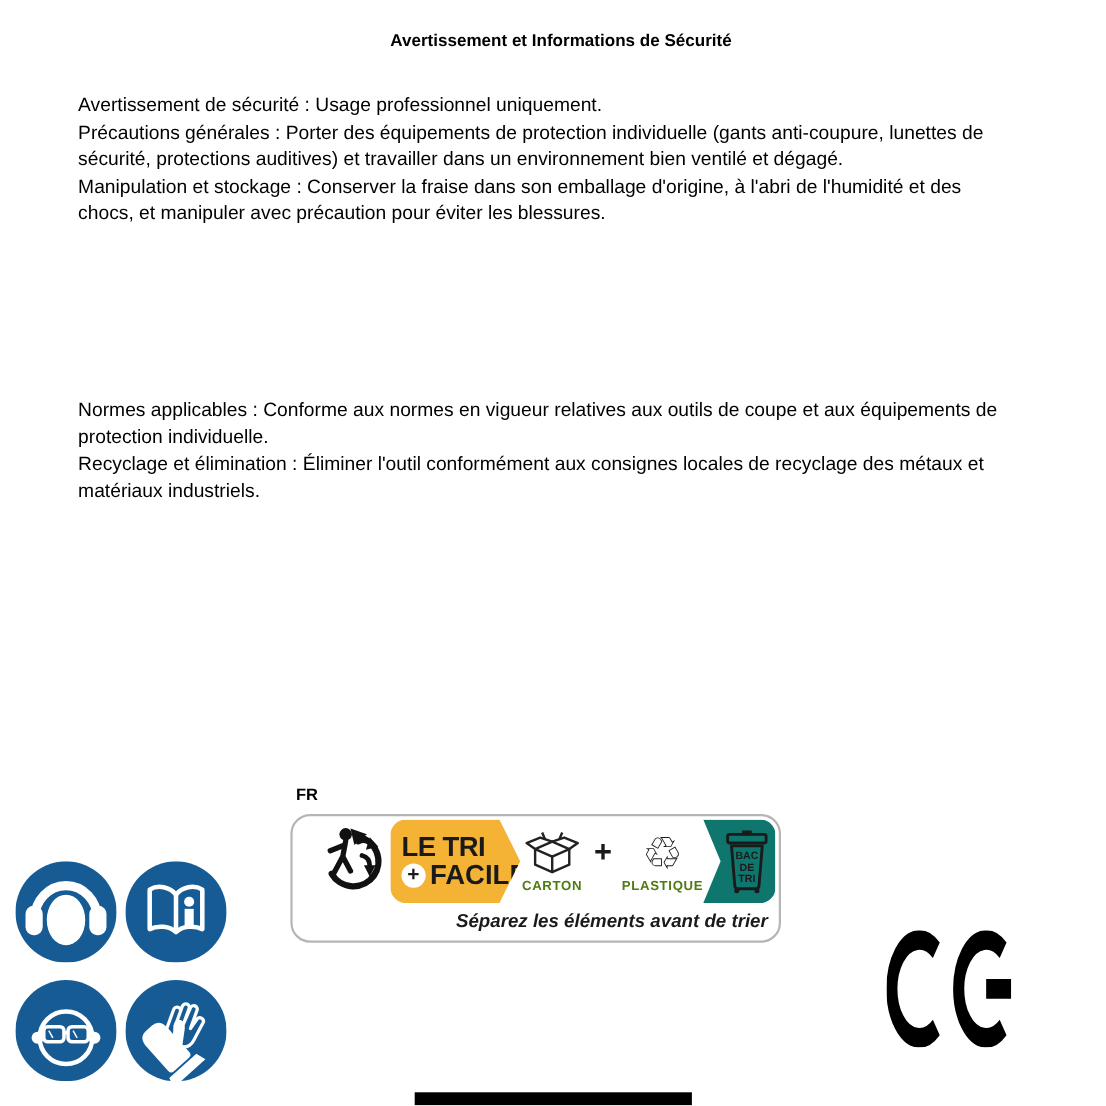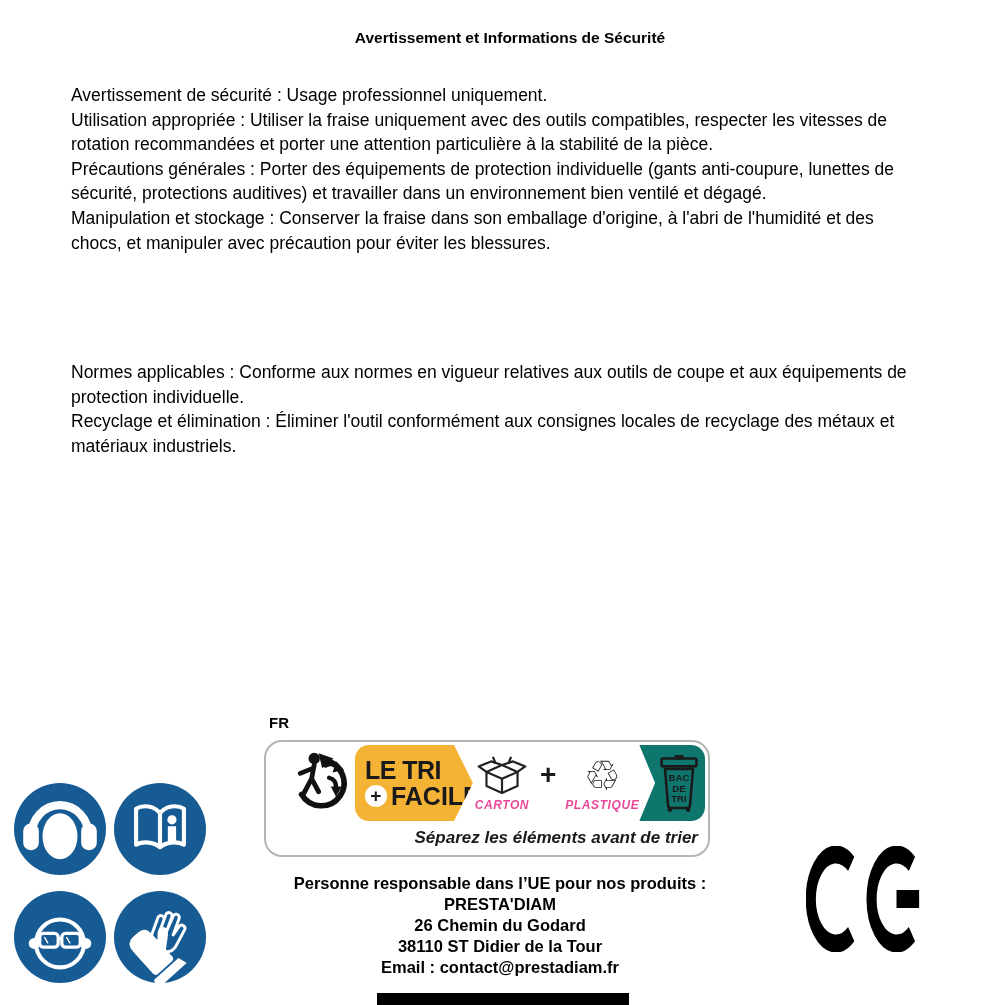--- a/index.html
+++ b/index.html
@@ -44,21 +44,21 @@
   }
   .tri-line1 { font-size:25px; font-weight:800; letter-spacing:-0.5px; line-height:1.05; color:#1a1a1a; }
   .tri-line2 { display:flex; align-items:center; gap:4px; font-size:25px; font-weight:800; line-height:1.05; color:#1a1a1a; }
   .plus-circle {
     width:22px; height:22px; background:#fff; border-radius:50%;
     display:flex; align-items:center; justify-content:center;
     font-size:19px; font-weight:800; flex:0 0 auto; color:#1a1a1a;
   }
   .tri-mats { flex:1; display:flex; align-items:center; justify-content:center; gap:9px; }
   .mat { display:flex; flex-direction:column; align-items:center; }
-  .mat-label { font-size:12px; font-weight:700; letter-spacing:0.6px; margin-top:1px; color:#ec4899;font-style:italic; }
+  .mat-label { font-size:12px; font-weight:700; letter-spacing:0.6px; margin-top:1px; color:#4d7c0f; }
   .mat-plus { font-size:28px; font-weight:700; margin-bottom:16px; color:#1a1a1a; }
   .recycle-glyph { font-family:"DejaVu Sans", sans-serif; font-size:41px; line-height:42px; color:#1a1a1a; }
   .tri-pennant {
     width:74px; background:#0f766e;
     clip-path:polygon(0 0, 100% 0, 100% 100%, 0 100%, 24% 50%);
     border-radius:0 14px 14px 0;
     display:flex; align-items:center; justify-content:center;
     padding-left:13px; box-sizing:border-box;
   }
   .tri-row2 {
@@ -83,21 +83,20 @@
 </style>
 </head>
 <body>
 
 <div class="page">
 
   <div class="title">Avertissement et Informations de Sécurité</div>
 
   <div class="textblock tb1">
     <p>Avertissement de sécurité : Usage professionnel uniquement.</p>
-    <p>Utilisation appropriée : Utiliser la fraise uniquement avec des outils compatibles, respecter les vitesses de rotation recommandées et porter une attention particulière à la stabilité de la pièce.</p>
     <p>Précautions générales : Porter des équipements de protection individuelle (gants anti-coupure, lunettes de sécurité, protections auditives) et travailler dans un environnement bien ventilé et dégagé.</p>
     <p>Manipulation et stockage : Conserver la fraise dans son emballage d'origine, à l'abri de l'humidité et des chocs, et manipuler avec précaution pour éviter les blessures.</p>
   </div>
 
   <div class="textblock tb2">
     <p>Normes applicables : Conforme aux normes en vigueur relatives aux outils de coupe et aux équipements de protection individuelle.</p>
     <p>Recyclage et élimination : Éliminer l'outil conformément aux consignes locales de recyclage des métaux et matériaux industriels.</p>
   </div>
 
   <div class="picto-grid">
@@ -195,27 +194,20 @@
           <text x="24" y="31" text-anchor="middle" font-size="11" font-weight="bold" fill="#1a1a1a">BAC</text>
           <text x="24" y="43" text-anchor="middle" font-size="11" font-weight="bold" fill="#1a1a1a">DE</text>
           <text x="24" y="55" text-anchor="middle" font-size="11" font-weight="bold" fill="#1a1a1a">TRI</text>
         </svg>
       </div>
     </div>
 
     <div class="tri-row2">Séparez les éléments avant de trier</div>
   </div>
 
-  <div class="contact">
-    <div>Personne responsable dans l’UE pour nos produits :</div>
-    <div>PRESTA'DIAM</div>
-    <div>26 Chemin du Godard</div>
-    <div>38110 ST Didier de la Tour</div>
-    <div>Email : contact@prestadiam.fr</div>
-  </div>
 
   <svg class="ce" width="131" height="106" viewBox="0 0 220 100" preserveAspectRatio="none">
     <path d="M75.9 16.9 A42 42 0 1 0 75.9 83.1" fill="none" stroke="#000" stroke-width="17"></path>
     <path d="M177.9 16.9 A42 42 0 1 0 177.9 83.1" fill="none" stroke="#000" stroke-width="17"></path>
     <path d="M152 50 L190 50" stroke="#000" stroke-width="17"></path>
   </svg>
 
   <div class="barcode-remnant"></div>
 
 </div>

